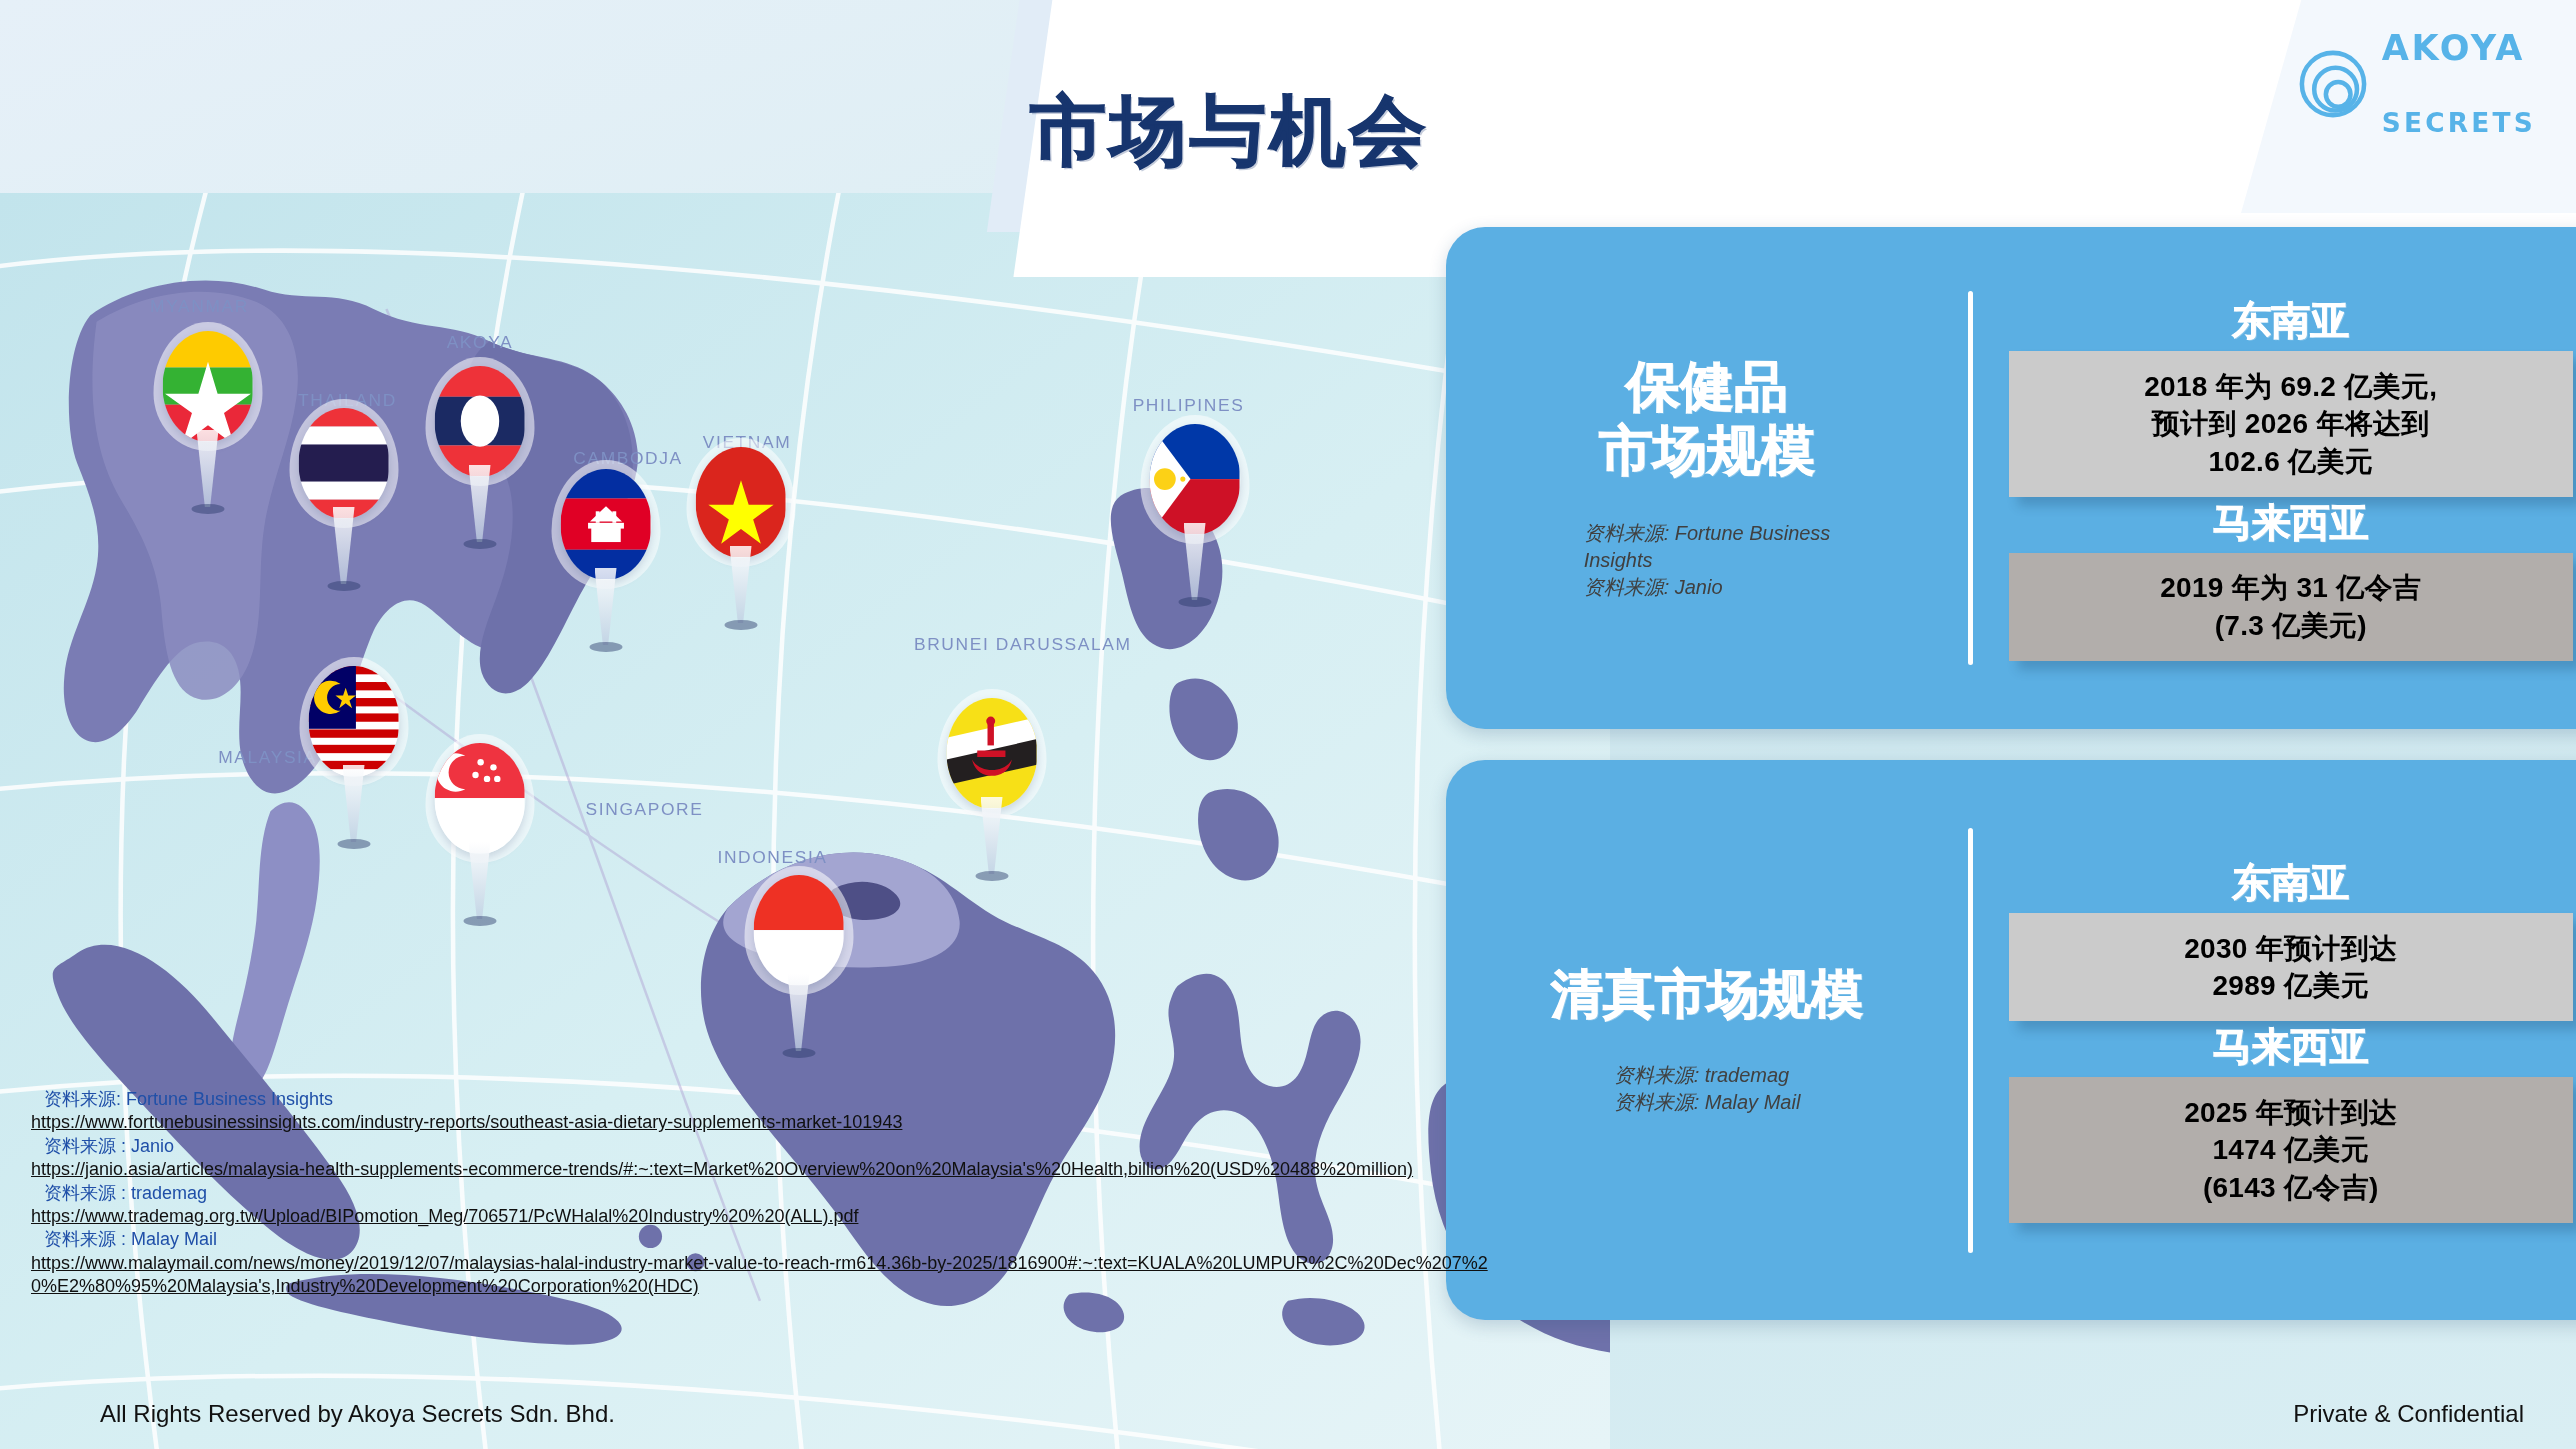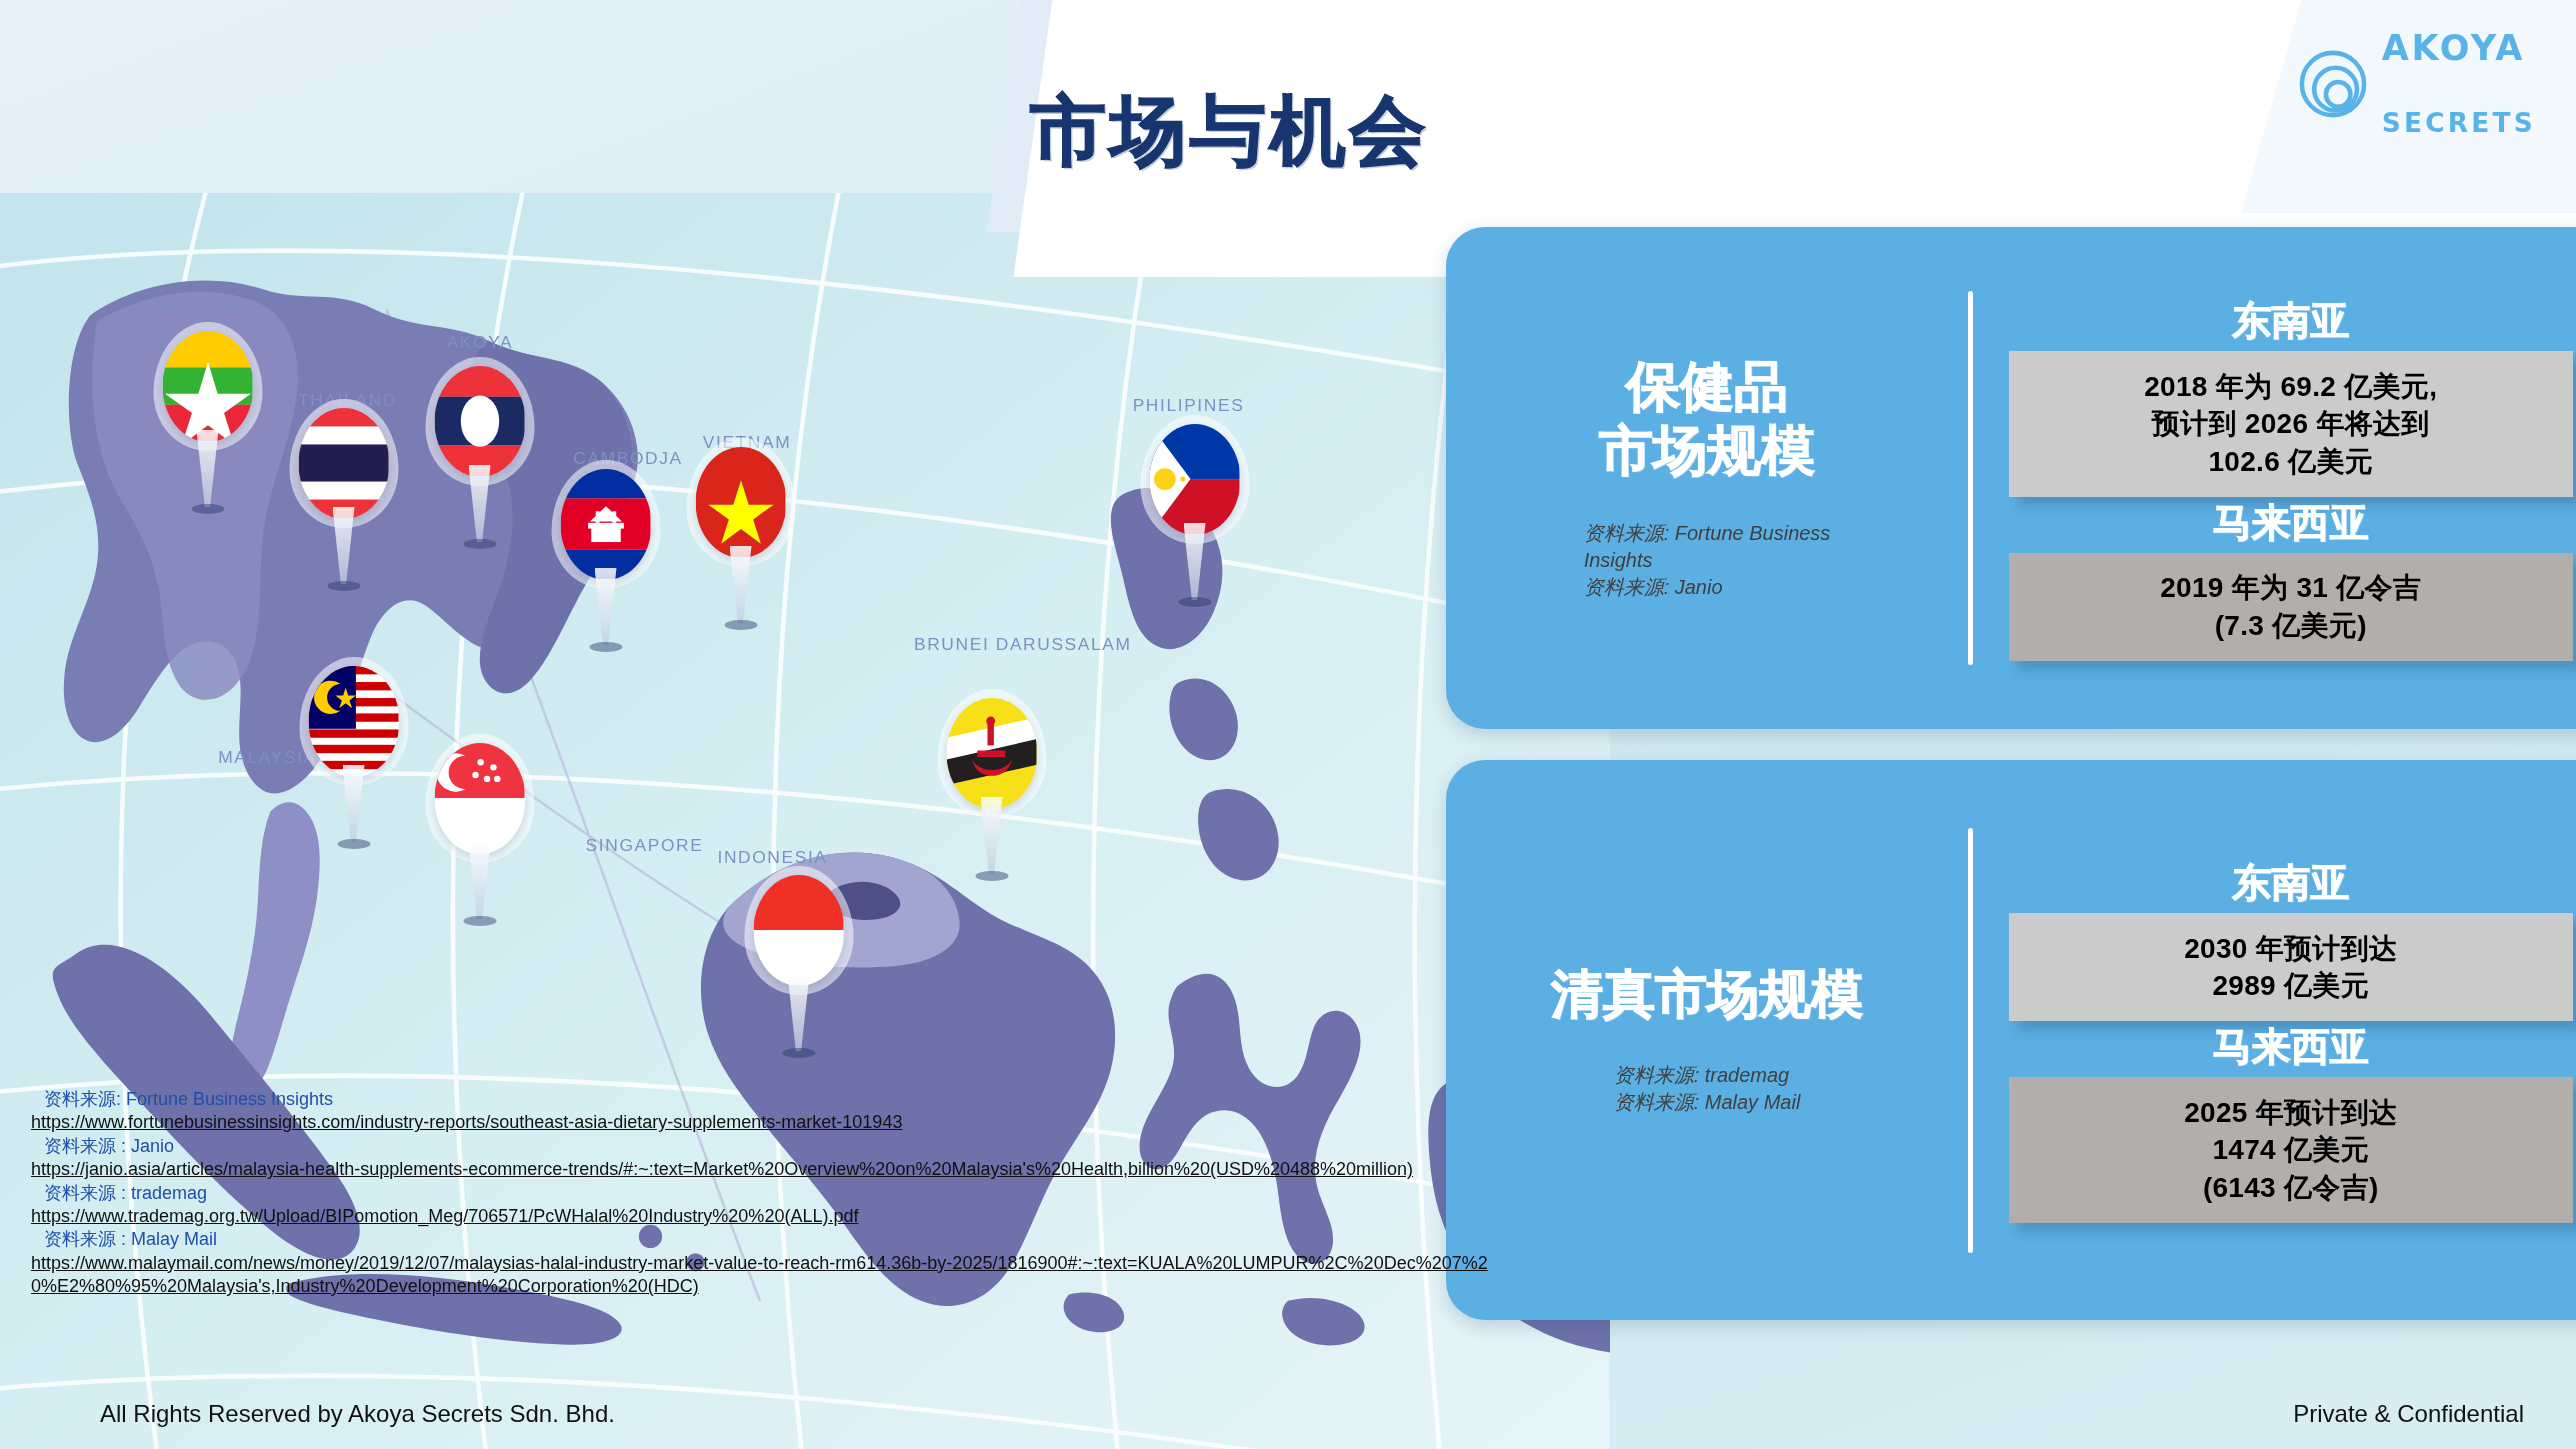--- a/index.html
+++ b/index.html
@@ -392,21 +392,21 @@
         </g>
         <rect x="0" y="0" width="74" height="98" fill="#010066"></rect>
         <path d="M50,28 a26,26 0 1,0 0,42 a21,21 0 1,1 0,-42 z" fill="#ffcc00"></path>
         <polygon points="58,34 62,46 74,46 64,54 68,66 58,58 48,66 52,54 42,46 54,46" fill="#ffcc00"></polygon>
       </svg>
     </div>
     <div class="stem"></div>
     <div class="dot"></div>
   </div>
 
-  <div class="pin-label" style="left:567px;top:799px;width:155px;margin-top:36px;">SINGAPORE</div>
+  <div class="pin-label" style="left:567px;top:799px;width:155px;">SINGAPORE</div>
   <div class="pin" style="left:425px;top:734px;">
     <div class="halo"></div>
     <div class="disc">
       <svg viewBox="0 0 142 172" preserveAspectRatio="none">
         <rect width="142" height="86" fill="#ef3340"></rect>
           <rect y="86" width="142" height="86" fill="#fff"></rect>
         <path d="M48,20 a30,30 0 1,0 0,52 a24,24 0 1,1 0,-52 z" fill="#fff"></path>
         <g fill="#fff">
           <circle cx="72" cy="30" r="5"></circle>
             <circle cx="92" cy="38" r="5"></circle>

